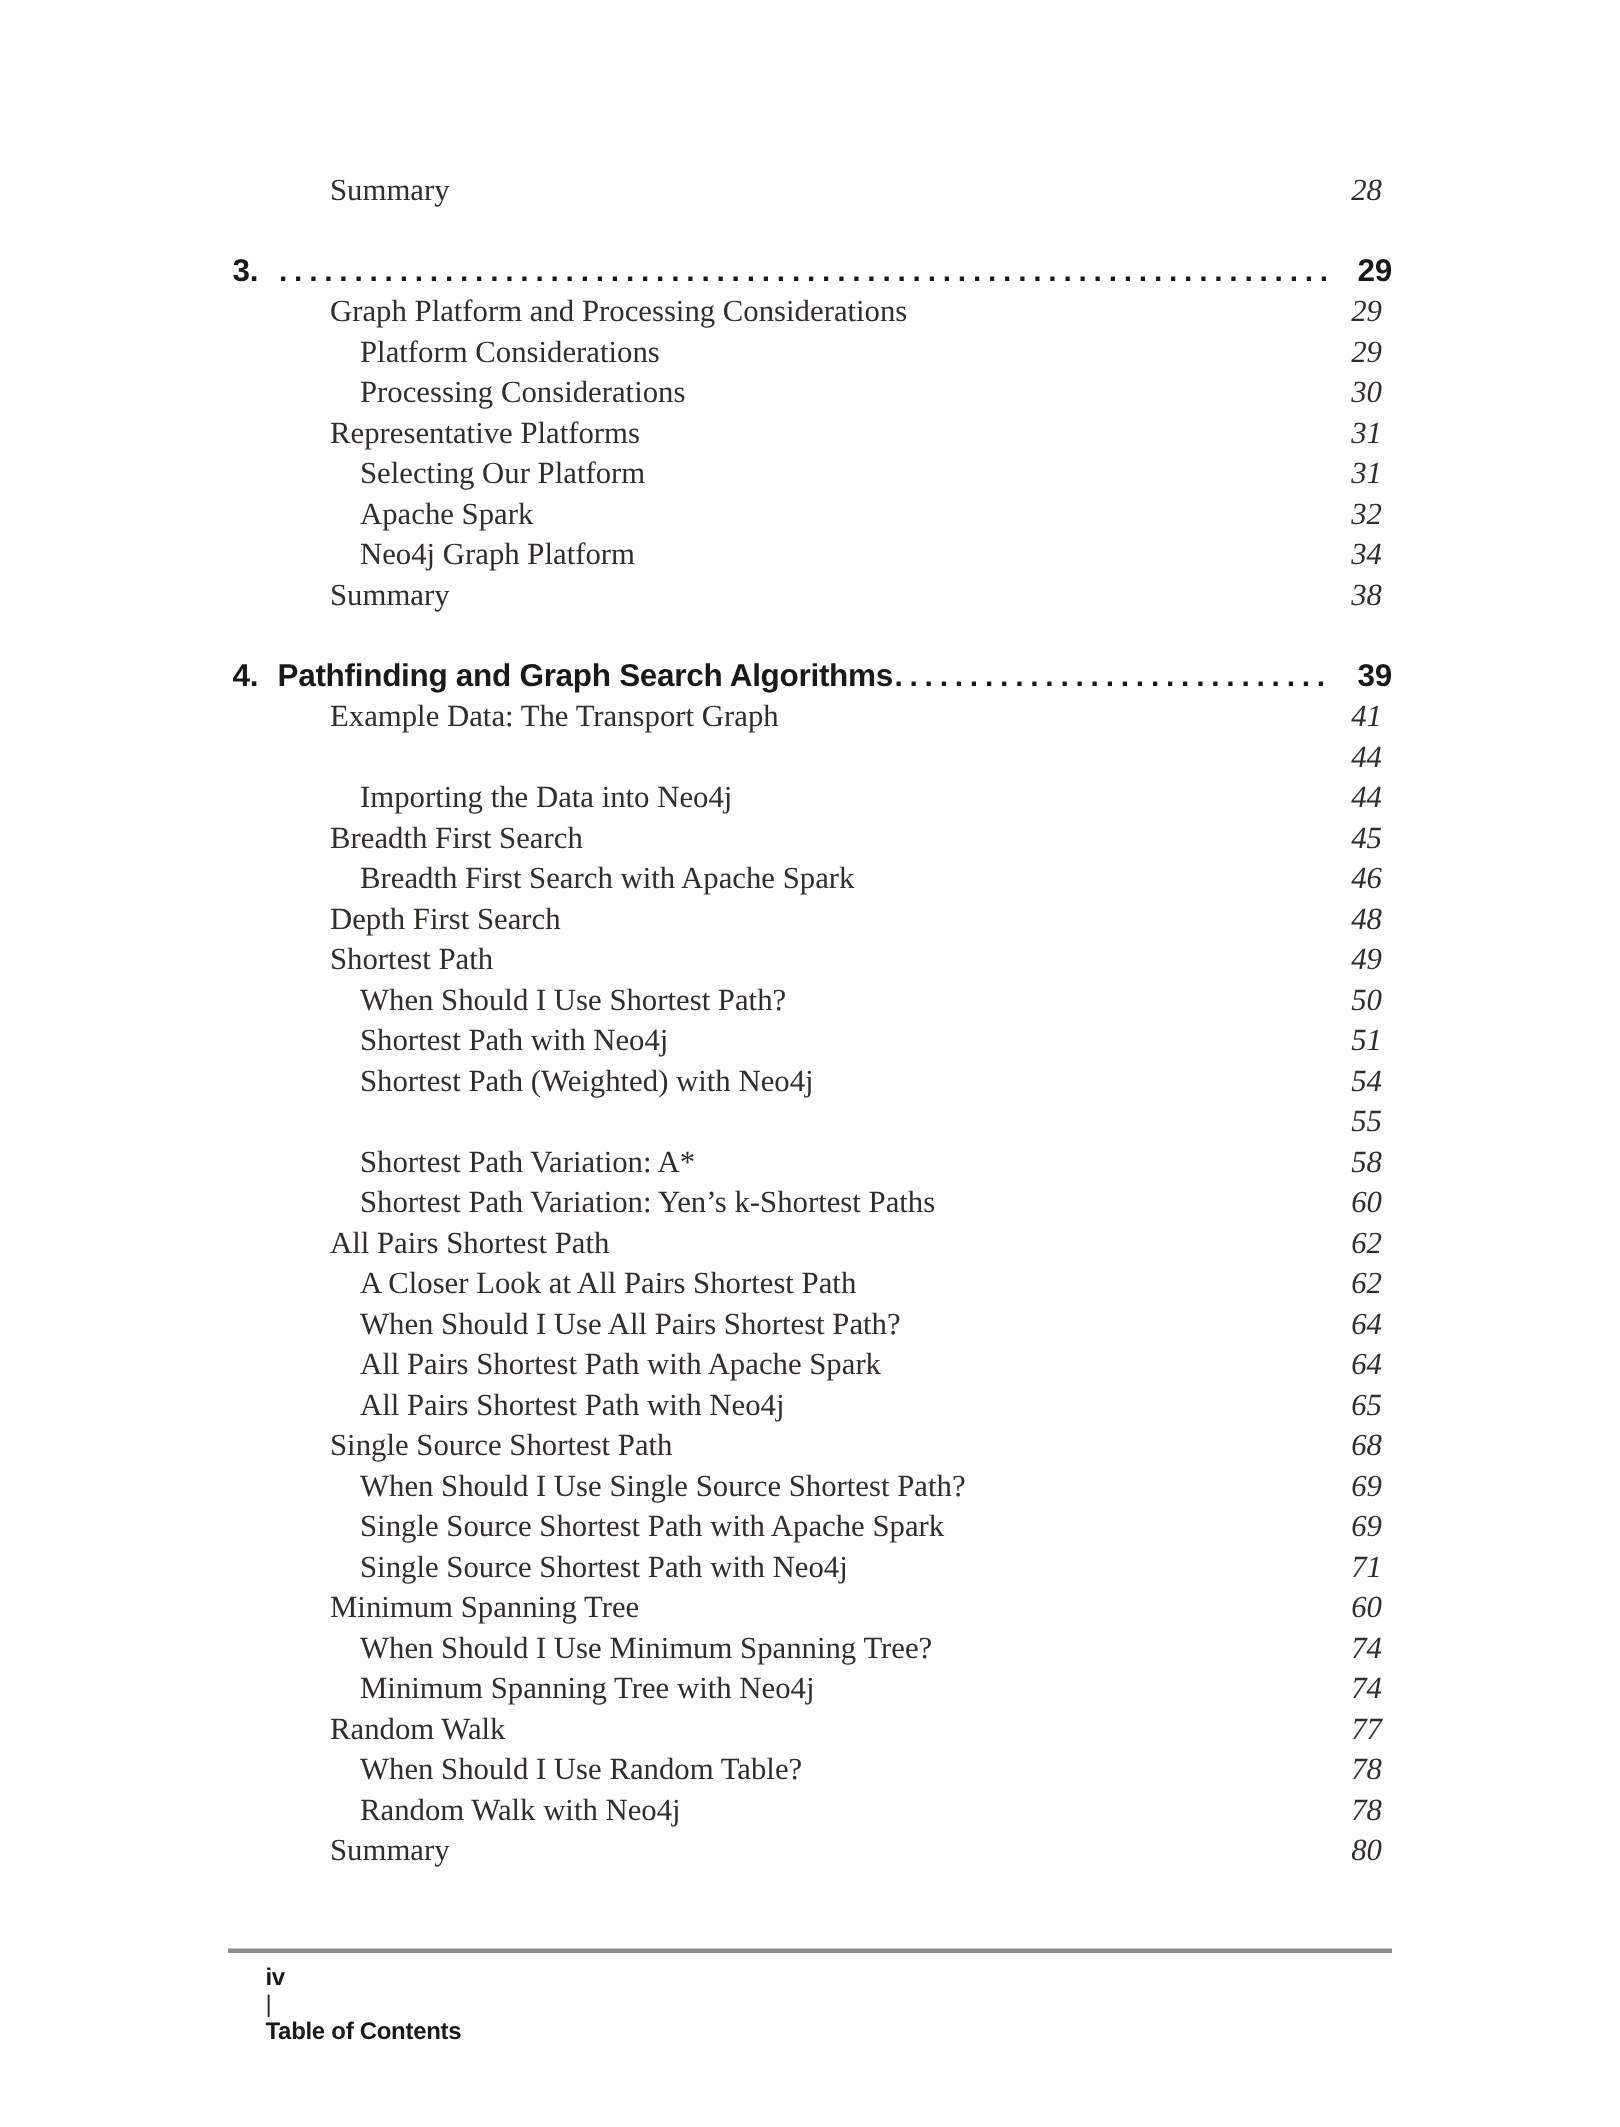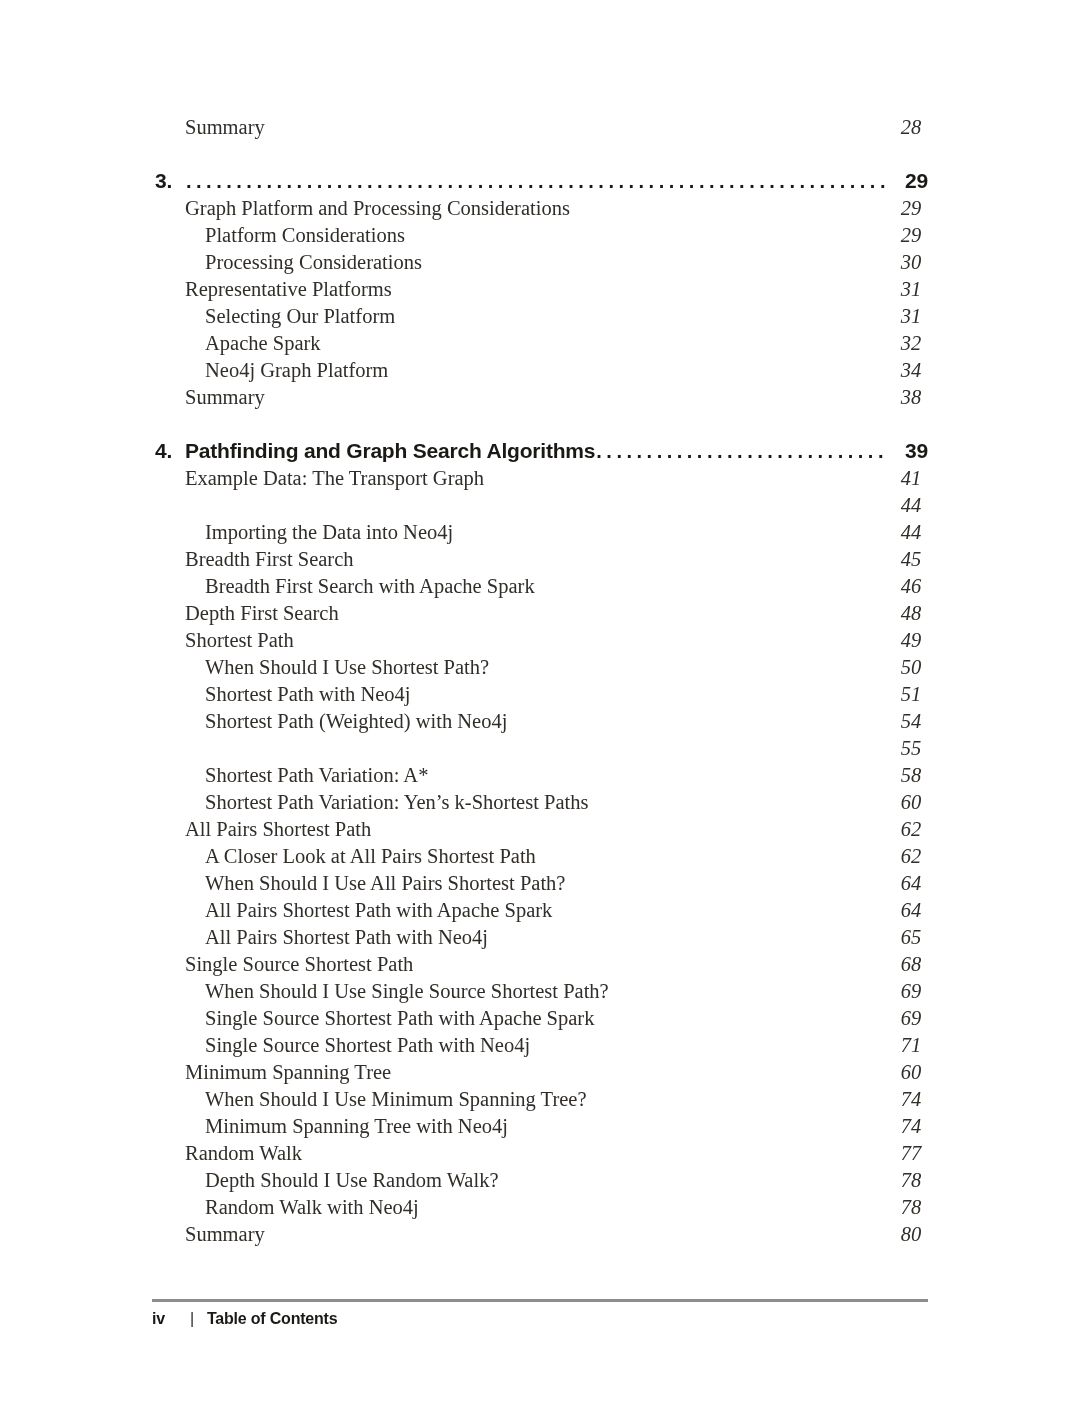--- a/index.html
+++ b/index.html
@@ -25,21 +25,21 @@
   .toc-row {
     display: flex;
     align-items: baseline;
     height: 27px;
     line-height: 27px;
     font-size: 20.5px;
     white-space: nowrap;
   }
   .toc-row.level-1 { padding-left: 30px; }
   .toc-row.level-2 { padding-left: 50px; }
-  .entry-label { white-space: nowrap; }
+  .entry-label { white-space: nowrap; margin-left: 35px; }
   .spacer { flex: 1 1 auto; }
   .entry-page {
     min-width: 34px;
     text-align: center;
     white-space: nowrap;
     font-style: italic;
   }
   .toc-row.chapter {
     margin-top: 26px;
     height: 28px;
@@ -79,20 +79,21 @@
     top: 1299px;
     border-top: 3px solid #8d8d8d;
     padding-top: 8px;
     display: flex;
     align-items: baseline;
     font-family: "Liberation Sans", sans-serif;
     font-weight: bold;
     font-size: 16px;
     letter-spacing: -0.2px;
     color: #1b1916;
+    flex-direction: column;
   }
   .footer-sep {
     margin: 0 13px 0 25px;
     font-weight: normal;
     color: #2a2a2a;
   }
 </style>
 </head>
 <body>
 
@@ -276,21 +277,21 @@
     <span class="entry-label">Minimum Spanning Tree with Neo4j</span>
     <span class="spacer"></span>
     <span class="entry-page">74</span>
   </div>
       <div class="toc-row entry level-1">
     <span class="entry-label">Random Walk</span>
     <span class="spacer"></span>
     <span class="entry-page">77</span>
   </div>
       <div class="toc-row entry level-2">
-    <span class="entry-label">Depth Should I Use Random Walk?</span>
+    <span class="entry-label">When Should I Use Random Table?</span>
     <span class="spacer"></span>
     <span class="entry-page">78</span>
   </div>
       <div class="toc-row entry level-2">
     <span class="entry-label">Random Walk with Neo4j</span>
     <span class="spacer"></span>
     <span class="entry-page">78</span>
   </div>
       <div class="toc-row entry level-1">
     <span class="entry-label">Summary</span>

